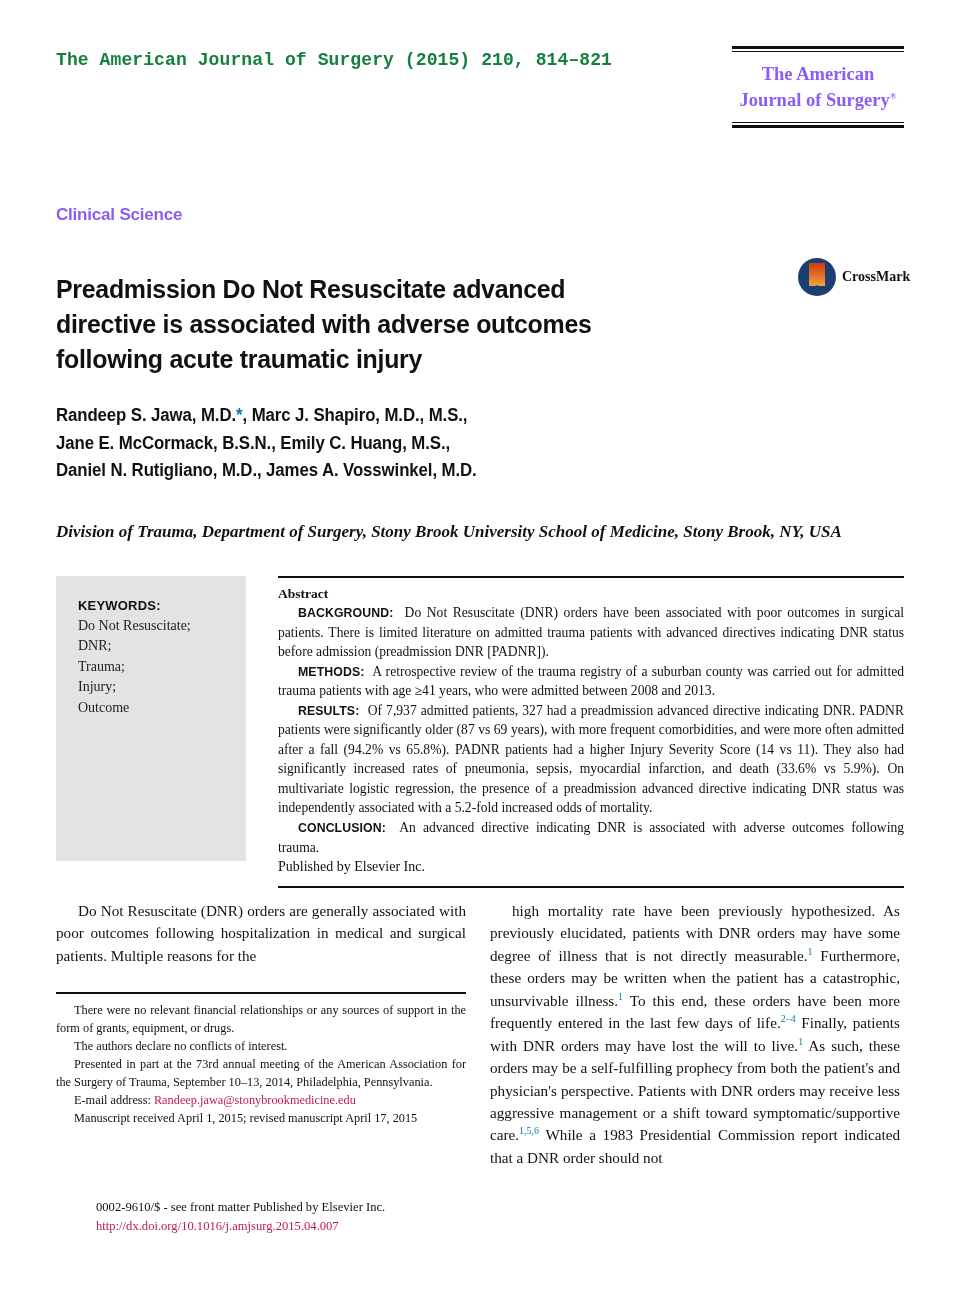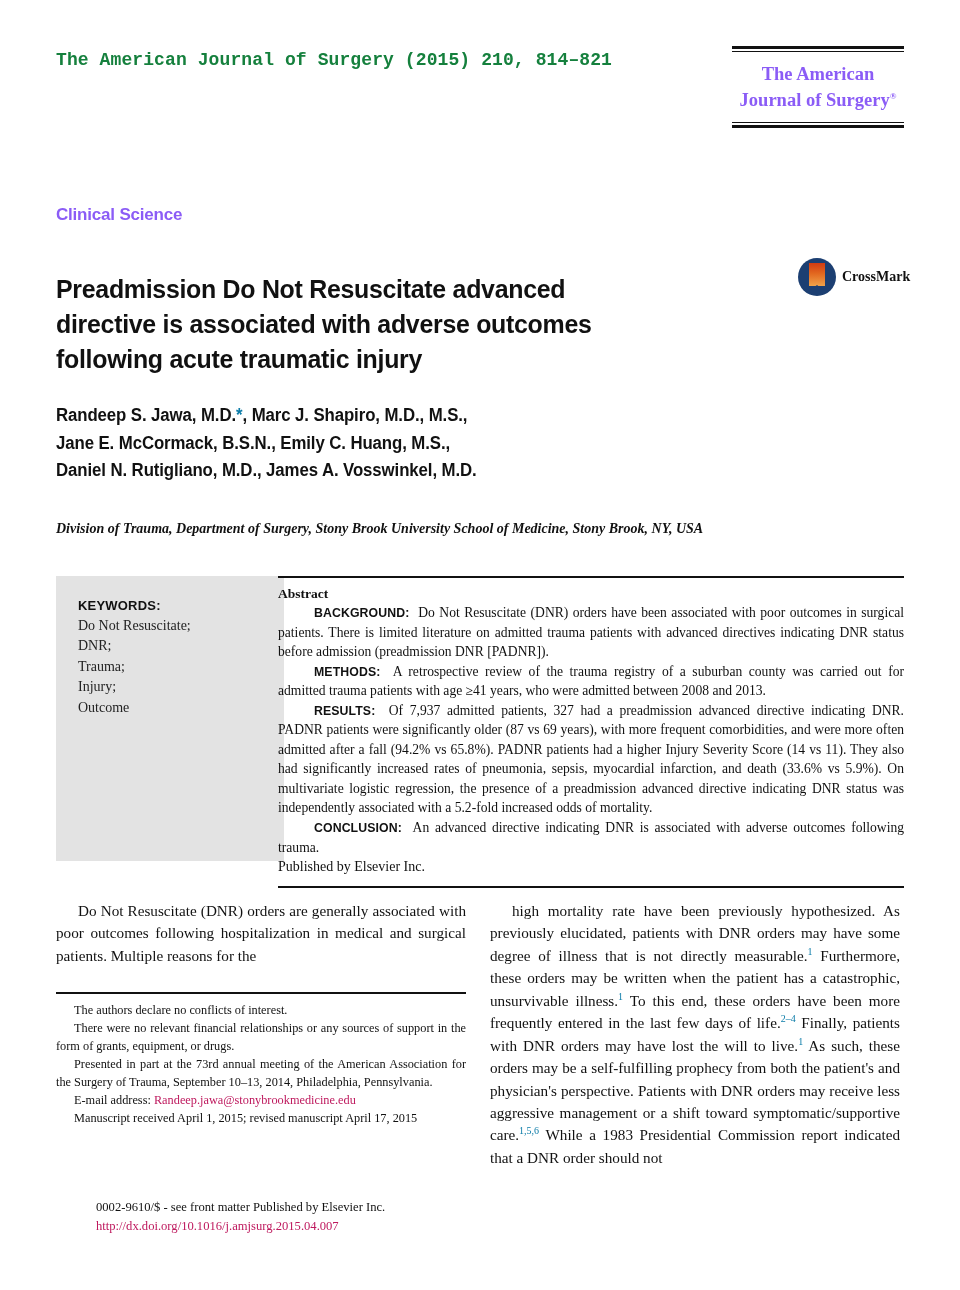--- a/index.html
+++ b/index.html
@@ -161,37 +161,37 @@
     color: #0a7ba8;
   }
   .affiliation {
     position: absolute;
     top: 518px;
     left: 56px;
     width: 790px;
     font-family: "Liberation Serif", serif;
     font-style: italic;
     font-weight: bold;
-    font-size: 14px;
+    font-size: 17px;
     line-height: 1.6;
     color: #111;
   }
 
   
   .abstract-zone {
     position: absolute;
     top: 576px;
     left: 56px;
     width: 848px;
   }
   .kw-panel {
     position: absolute;
     top: 0px;
     left: 0px;
-    width: 228px;
+    width: 190px;
     height: 285px;
     background: #e3e3e3;
     box-sizing: border-box;
     padding: 22px 12px 0 22px;
   }
   .kw-title {
     font-family: "Liberation Sans", sans-serif;
     font-weight: bold;
     font-size: 13px;
     letter-spacing: 0.2px;
@@ -232,21 +232,20 @@
     text-align: justify;
     text-indent: 20px;
     color: #111;
     margin: 0;
   }
   .abs-tag {
     font-family: "Liberation Sans", sans-serif;
     font-weight: bold;
     font-size: 12.3px;
     letter-spacing: 0.1px;
-    margin-left: 16px;
   }
   .abs-plain {
     font-family: "Liberation Serif", serif;
     font-size: 14px;
     line-height: 1.435;
     text-indent: 0;
   }
 
   
   .col {
@@ -375,22 +374,22 @@
       <div class="abs-rule-bottom"></div>
     </div>
   </div>
 
   <div class="col col-left">
     <p class="body-para">Do Not Resuscitate (DNR) orders are generally associated with poor outcomes following hospitalization in medical and surgical patients. Multiple reasons for the</p>
   </div>
 
   <div class="footnotes">
     <div class="fn-rule"></div>
+    <p class="fn-para">There were no relevant financial relationships or any sources of support in the form of grants, equipment, or drugs.</p>
     <p class="fn-para">The authors declare no conflicts of interest.</p>
-    <p class="fn-para">There were no relevant financial relationships or any sources of support in the form of grants, equipment, or drugs.</p>
     <p class="fn-para">Presented in part at the 73rd annual meeting of the American Association for the Surgery of Trauma, September 10–13, 2014, Philadelphia, Pennsylvania.</p>
     <p class="fn-para"><span>E-mail address:</span> <span class="link">Randeep.jawa@stonybrookmedicine.edu</span></p>
     <p class="fn-para">Manuscript received April 1, 2015; revised manuscript April 17, 2015</p>
   </div>
 
   <div class="col col-right">
     <p class="body-para">
       <span>high mortality rate have been previously hypothesized. As previously elucidated, patients with DNR orders may have some degree of illness that is not directly measurable.</span><span class="cite">1</span><span> Furthermore, these orders may be written when the patient has a catastrophic, unsurvivable illness.</span><span class="cite">1</span><span> To this end, these orders have been more frequently entered in the last few days of life.</span><span class="cite">2–4</span><span> Finally, patients with DNR orders may have lost the will to live.</span><span class="cite">1</span><span> As such, these orders may be a self-fulfilling prophecy from both the patient's and physician's perspective. Patients with DNR orders may receive less aggressive management or a shift toward symptomatic/supportive care.</span><span class="cite">1,5,6</span><span> While a 1983 Presidential Commission report indicated that a DNR order should not</span>
     </p>
   </div>

